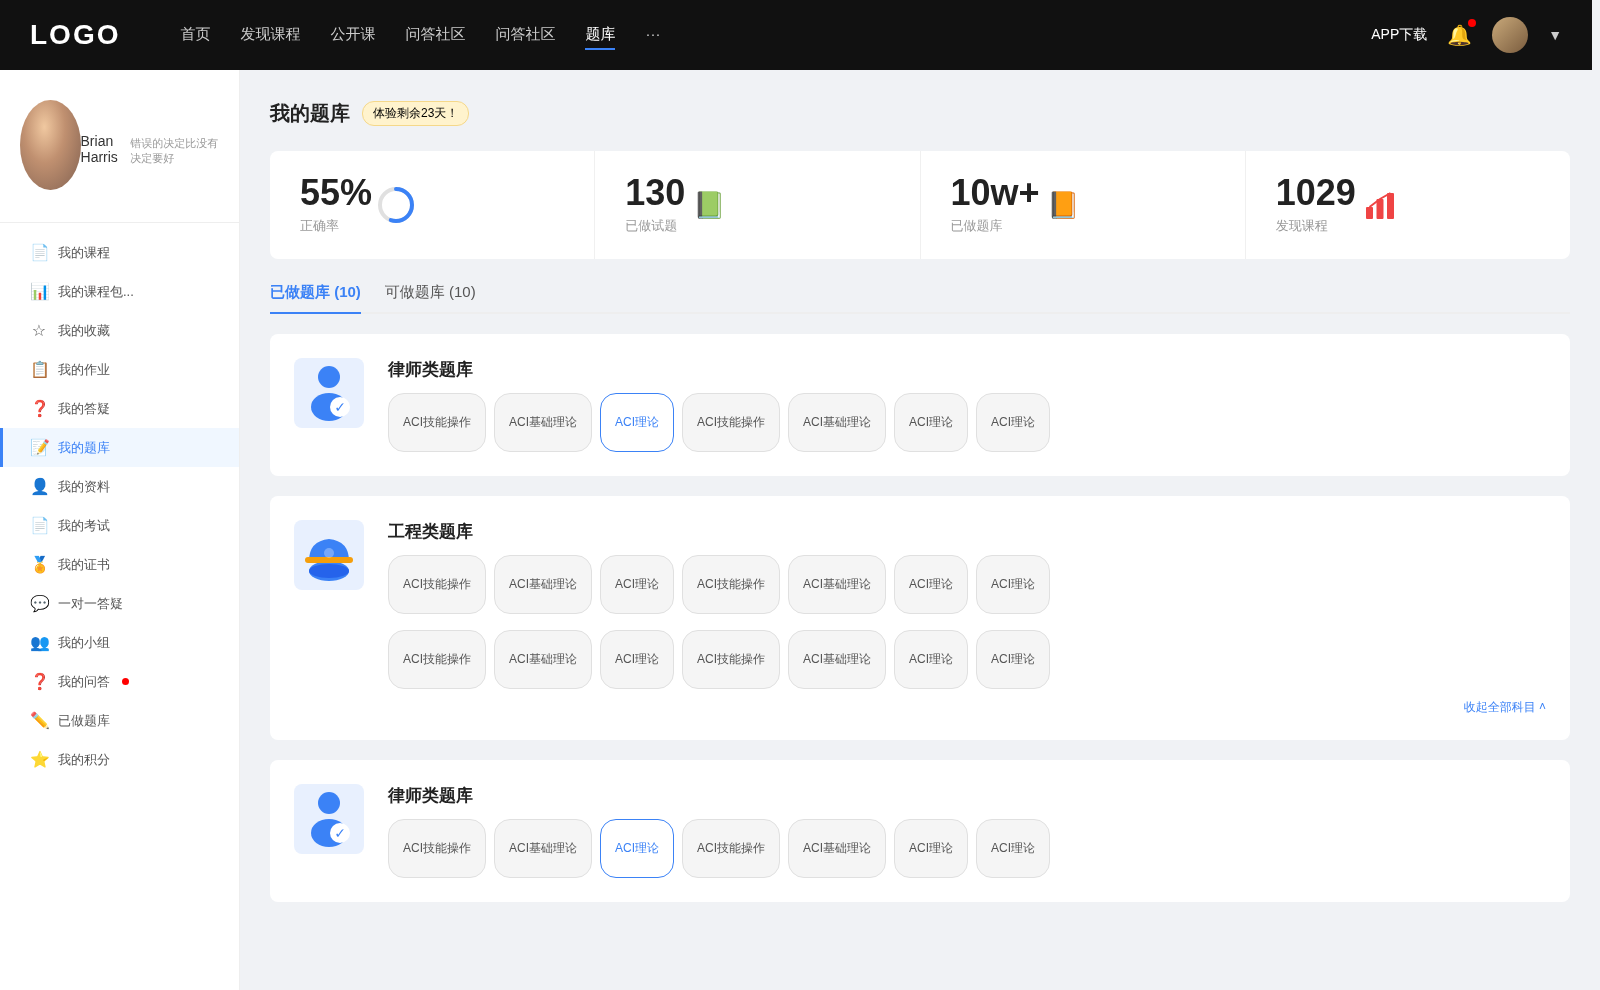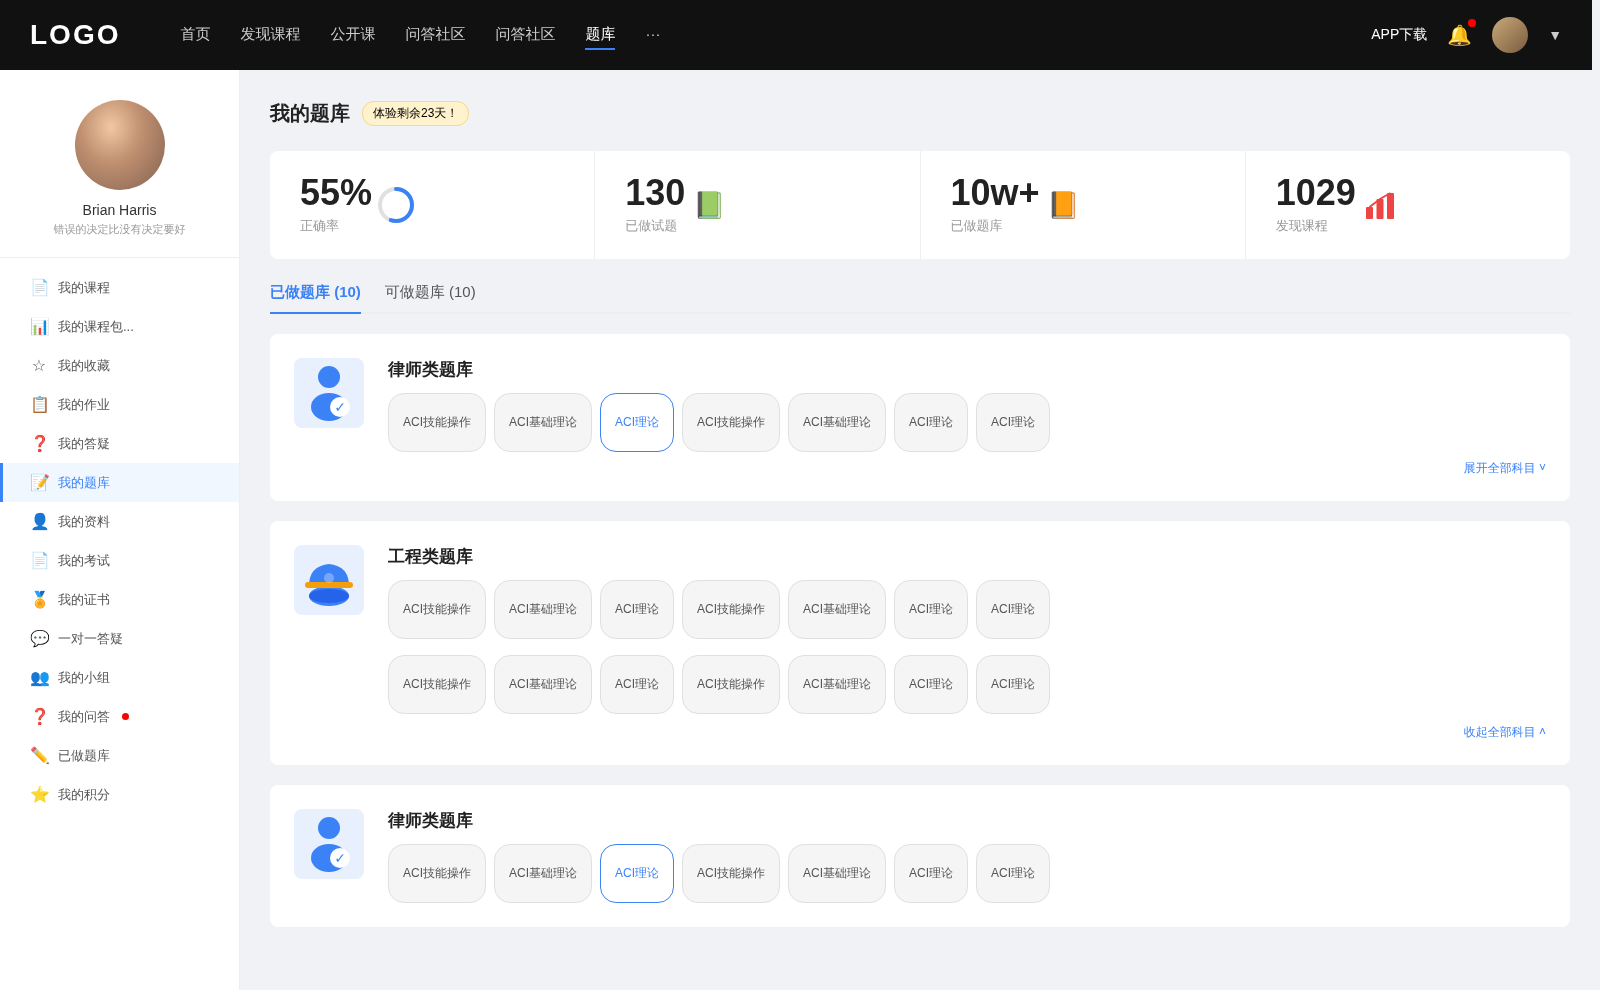--- a/index.html
+++ b/index.html
@@ -81,21 +81,21 @@
     
     .sidebar {
       width: 240px;
       background: #fff;
       padding: 30px 0;
       flex-shrink: 0;
       border-right: 1px solid #eee;
     }
     .sidebar-profile {
       display: flex;
-      flex-direction: column;
+      flex-direction: row;
       align-items: center;
       padding: 0 20px 20px;
       border-bottom: 1px solid #eee;
       margin-bottom: 10px;
     }
     .sidebar-avatar {
       width: 90px; height: 90px;
       border-radius: 50%;
       background: linear-gradient(135deg, #d4a77a 0%, #a07060 100%);
       margin-bottom: 12px;
@@ -481,21 +481,20 @@
             <div class="bank-title">律师类题库</div>
             <div class="bank-tags">
               <span class="tag">ACI技能操作</span>
               <span class="tag">ACI基础理论</span>
               <span class="tag active">ACI理论</span>
               <span class="tag">ACI技能操作</span>
               <span class="tag">ACI基础理论</span>
               <span class="tag">ACI理论</span>
               <span class="tag">ACI理论</span>
             </div>
-            <div class="expand-link" style="text-align: right; margin-top: 8px;">展开全部科目 ˅</div>
           </div>
         </div>
         <div class="bank-card">
           <div class="bank-icon">
             <svg width="55" height="60" viewBox="0 0 55 60">
     <ellipse cx="27" cy="46" rx="20" ry="10" fill="#3b82f6"></ellipse>
     <path d="M7 36 Q7 16 27 14 Q47 16 47 36 Z" fill="#3b82f6"></path>
     <rect x="3" y="32" width="48" height="6" rx="3" fill="#f59e0b"></rect>
     <ellipse cx="27" cy="46" rx="20" ry="7" fill="#2563eb"></ellipse>
     <circle cx="27" cy="28" r="5" fill="#fff" opacity="0.3"></circle>

